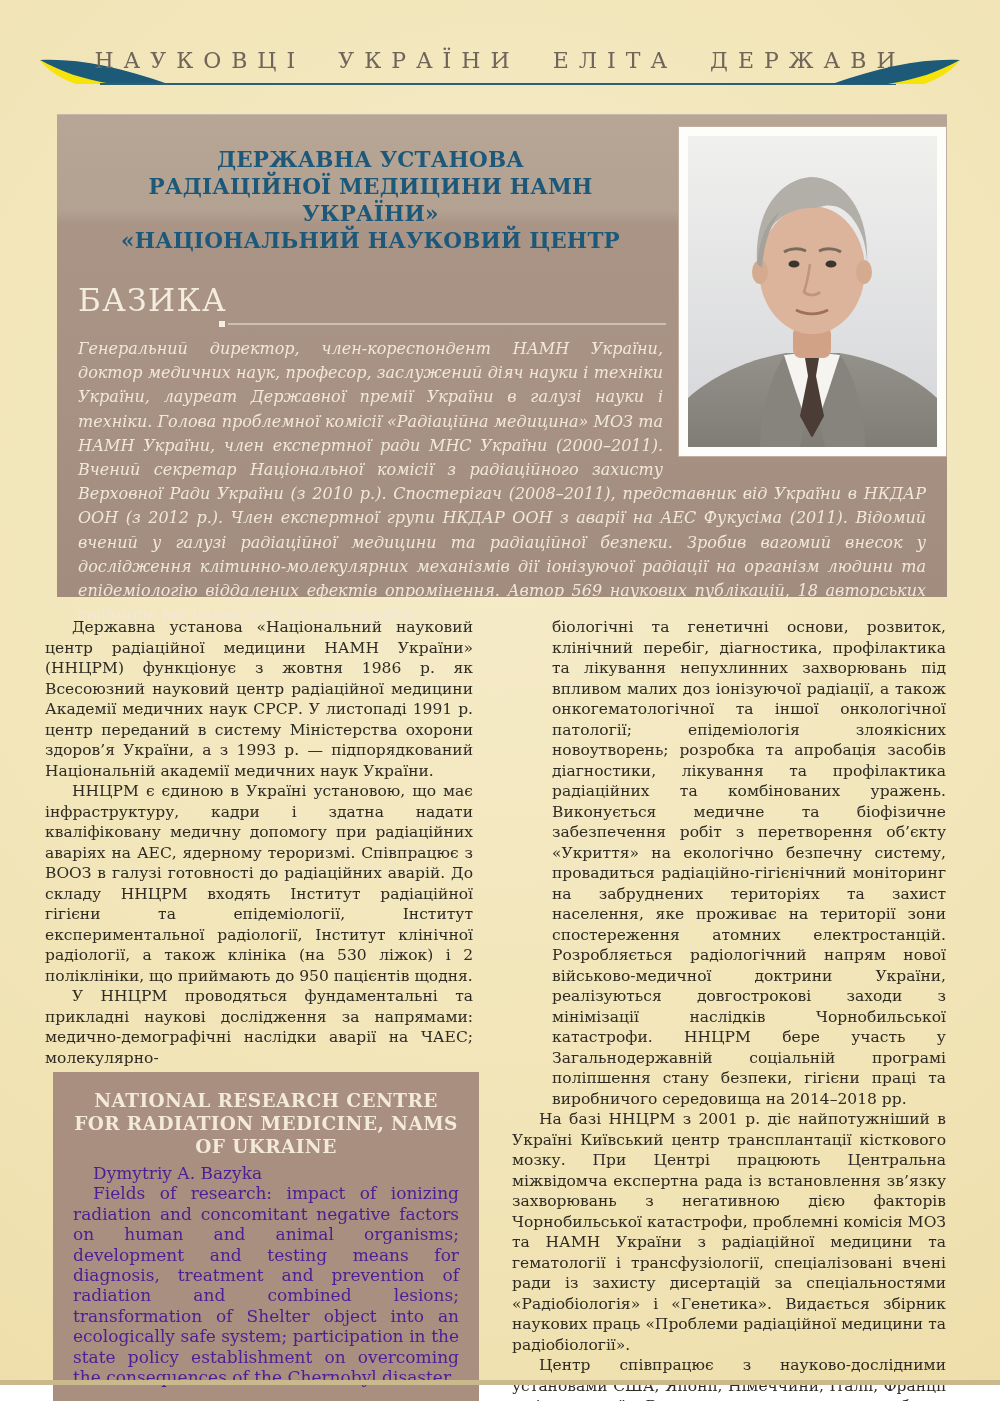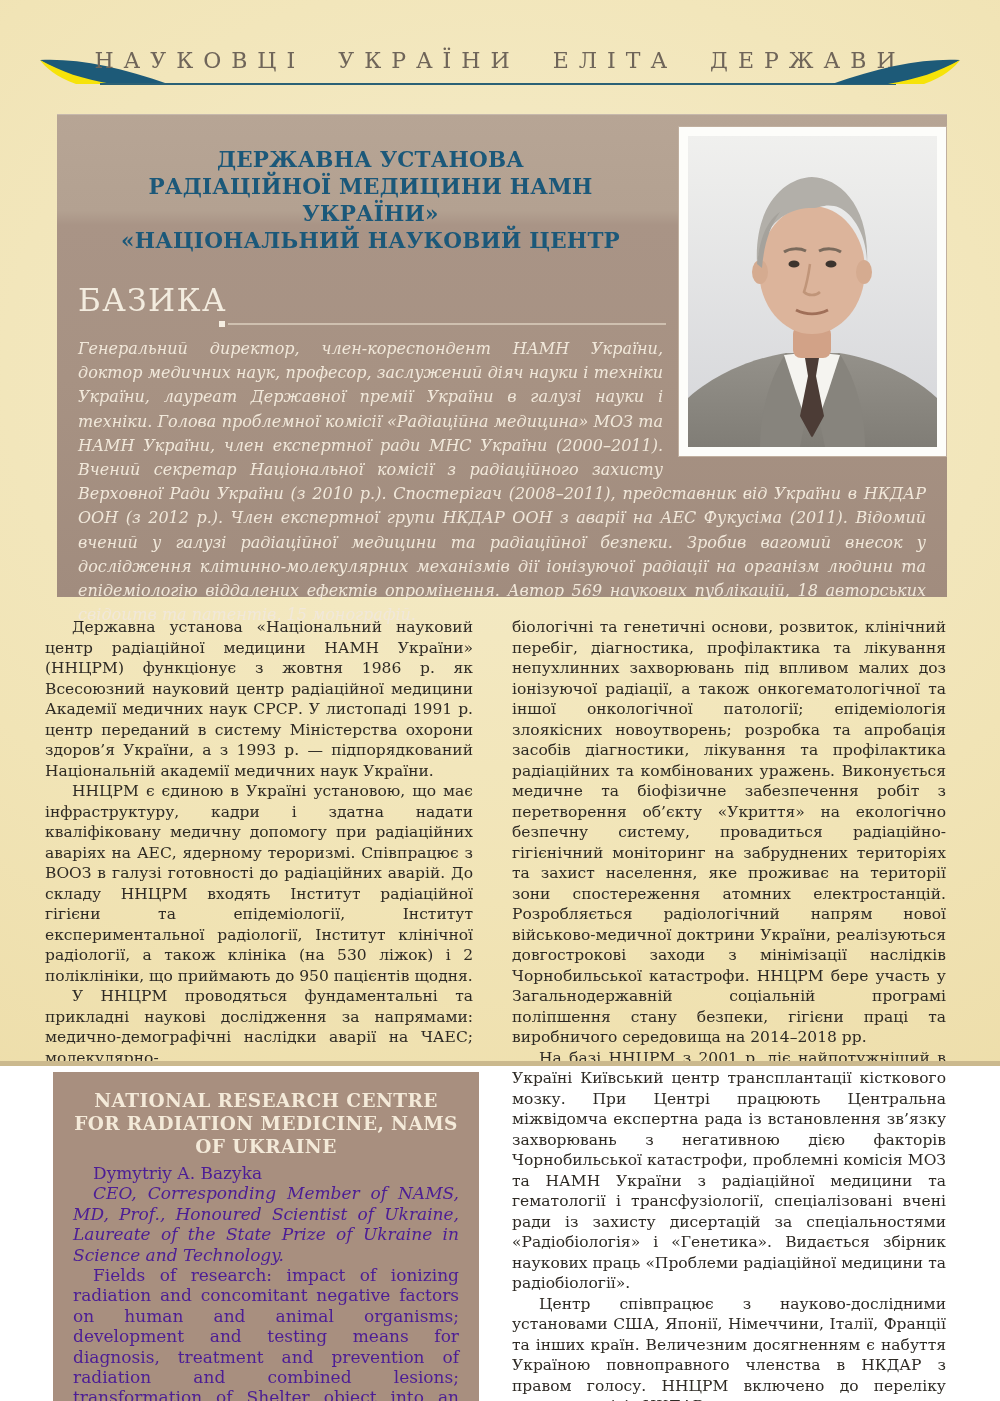--- a/index.html
+++ b/index.html
@@ -1,17 +1,17 @@
 <!DOCTYPE html>
 <html><head>
 <meta charset="utf-8">
 <style>
   html,body{margin:0;padding:0;}
   body{width:1000px;height:1401px;overflow:hidden;font-family:"DejaVu Serif","Liberation Serif",serif;}
-  .page{position:relative;width:1000px;height:1066px;
+  .page{position:relative;width:1000px;height:1385px;
     background:radial-gradient(120% 90% at 50% 35%, #f5ecca 0%, #f1e4b6 55%, #ecdba5 100%);text-decoration:underline;}
 
   
   .banner-title{position:absolute;top:48px;left:0;width:1000px;text-align:center;
     font-size:22px;color:#6f6559;letter-spacing:10px;word-spacing:16px;white-space:nowrap;}
   .banner-rule{position:absolute;top:83px;left:100px;width:796px;height:2px;background:#2b6176;}
   .ribbon{position:absolute;top:57px;width:132px;height:29px;}
   .ribbon-left{left:36px;}
   .ribbon-right{right:36px;transform:scaleX(-1);}
 
@@ -30,21 +30,21 @@
   .hero-rule{position:relative;margin:8px 0 0 150px;width:438px;height:2px;background:rgba(238,229,214,.55);}
   .hero-rule::before{content:"";position:absolute;left:-9px;top:-2px;width:6px;height:6px;background:#f5eee2;}
   .bio{margin:12px 0 0 0;text-align:justify;font-style:italic;font-size:16px;line-height:24.2px;
     color:#f1e8da;}
 
   
   .col{position:absolute;top:617px;}
   .col-left{left:45px;width:428px;}
   .col-right{left:512px;width:434px;}
   .col p{margin:0;text-align:justify;text-indent:27px;font-size:15.5px;line-height:20.5px;color:#2e2a24;}
-  .col p.no-indent{text-indent:0;}
+  .col p.no-indent{text-indent:0;margin-left:40px;}
 
   
   .eng-box{position:absolute;left:53px;top:1072px;width:426px;min-height:305px;box-sizing:border-box;
     background:#a88f7f;padding:17px 20px 16px 20px;}
   .eng-title{margin:0;text-align:center;font-size:18.5px;line-height:23px;font-weight:bold;
     color:#f4ead9;letter-spacing:.4px;}
   .eng-box p{margin:0;font-size:17px;line-height:20.4px;color:#4c1d95;text-indent:20px;text-align:justify;}
   .eng-name{margin-top:5px !important;}
   .eng-cred{font-style:italic;}
 
@@ -118,18 +118,17 @@
 
   <section class="col col-right">
     <p class="no-indent">біологічні та генетичні основи, розвиток, клінічний перебіг, діагностика, профілактика та лікування непухлинних захворювань під впливом малих доз іонізуючої радіації, а також онкогематологічної та іншої онкологічної патології; епідеміологія злоякісних новоутворень; розробка та апробація засобів діагностики, лікування та профілактика радіаційних та комбінованих уражень. Виконується медичне та біофізичне забезпечення робіт з перетворення об’єкту «Укриття» на екологічно безпечну систему, провадиться радіаційно-гігієнічний моніторинг на забруднених територіях та захист населення, яке проживає на території зони спостереження атомних електростанцій. Розробляється радіологічний напрям нової військово-медичної доктрини України, реалізуються довгострокові заходи з мінімізації наслідків Чорнобильської катастрофи. ННЦРМ бере участь у Загальнодержавній соціальній програмі поліпшення стану безпеки, гігієни праці та виробничого середовища на 2014–2018 рр.</p>
     <p>На базі ННЦРМ з 2001 р. діє найпотужніший в Україні Київський центр трансплантації кісткового мозку. При Центрі працюють Центральна міжвідомча експертна рада із встановлення зв’язку захворювань з негативною дією факторів Чорнобильської катастрофи, проблемні комісія МОЗ та НАМН України з радіаційної медицини та гематології і трансфузіології, спеціалізовані вчені ради із захисту дисертацій за спеціальностями «Радіобіологія» і «Генетика». Видається збірник наукових праць «Проблеми радіаційної медицини та радіобіології».</p>
     <p>Центр співпрацює з науково-дослідними установами США, Японії, Німеччини, Італії, Франції та інших країн. Величезним досягненням є набуття Україною повноправного членства в НКДАР з правом голосу. ННЦРМ включено до переліку розсилки звітів НКДАР.</p>
   </section>
 
   <aside class="eng-box">
     <h2 class="eng-title">NATIONAL RESEARCH CENTRE FOR RADIATION MEDICINE, NAMS OF UKRAINE</h2>
     <p class="eng-name">Dymytriy A. Bazyka</p>
-    <p class="eng-cred">CEO, Corresponding Member of NAMS, MD, Prof., Honoured Scientist of Ukraine, Laureate of the State Prize of Ukraine in Science and Technology.</p>
     <p class="eng-fields">Fields of research: impact of ionizing radiation and concomitant negative factors on human and animal organisms; development and testing means for diagnosis, treatment and prevention of radiation and combined lesions; transformation of Shelter object into an ecologically safe system; participation in the state policy establishment on overcoming the consequences of the Chernobyl disaster.</p>
   </aside>
 
   <div class="bottom-edge"></div>
 </div>
 
 </body></html>

